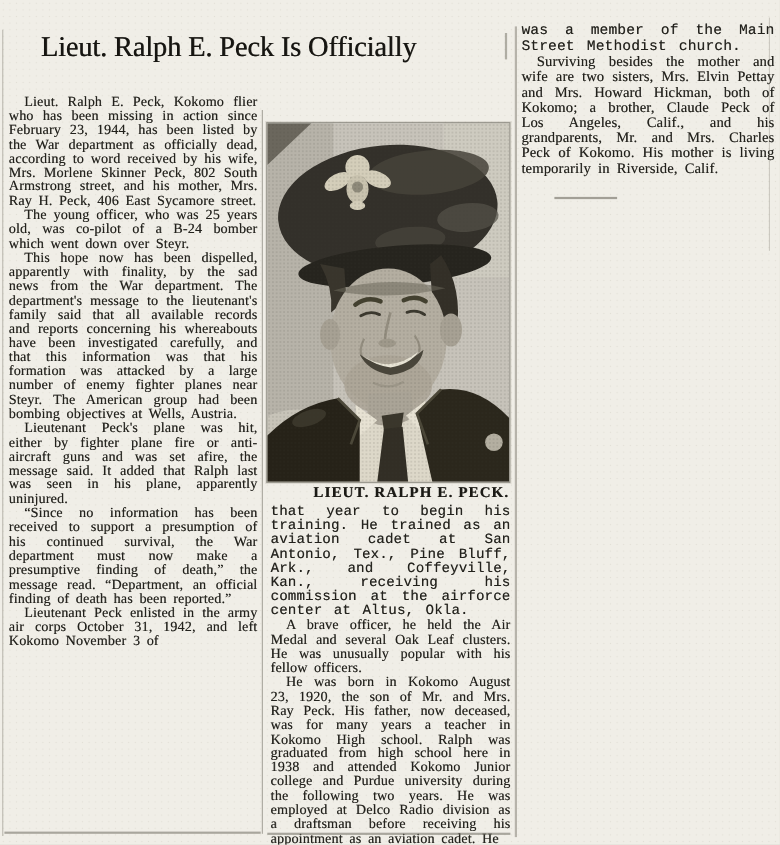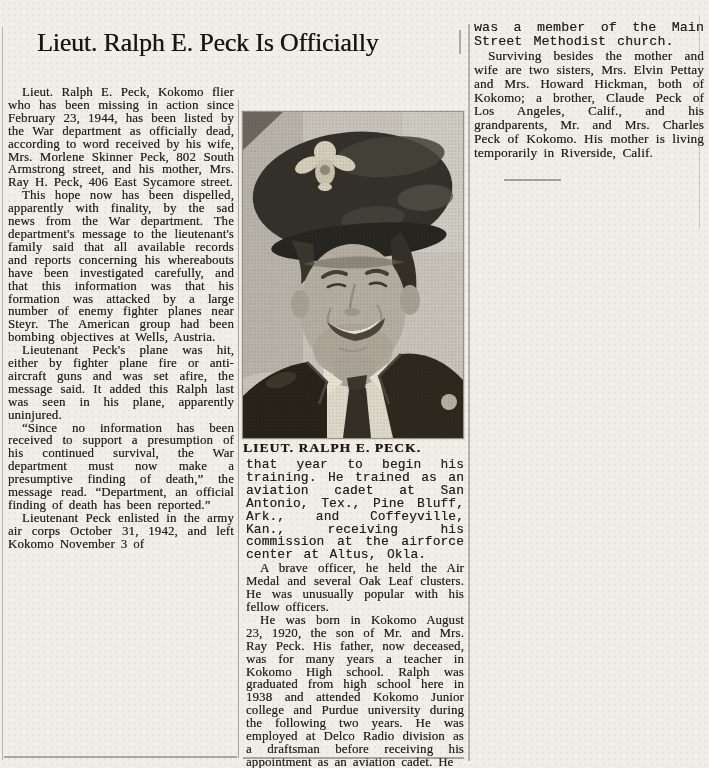--- a/index.html
+++ b/index.html
@@ -25,21 +25,21 @@
   .col-middle { left:246px; top:459px; width:218px; }
   .col-right  { left:474px; top:21px;  width:230px; }
   .col-right p { font-size:13.2px; line-height:13.9px; word-spacing:3px; }
   .photo {
     position:absolute; left:243px; top:112px; width:220px; height:326px;
     outline:1px solid rgba(90,87,76,.55);
     box-shadow:0 0 0 2px rgba(120,116,104,.15);
   }
   .caption {
     position:absolute; left:243px; top:440px; width:220px;
-    text-align:left; font-weight:bold; font-size:13.5px;
+    text-align:right; font-weight:bold; font-size:13.5px;
     letter-spacing:1.1px; color:#1b1a15;
     text-shadow:0.4px 0 0 rgba(20,19,15,.7);
   }
   .vrule, .hrule { position:absolute; background:#6e6b60; }
   .rule-col-divider-1 { left:238px; top:100px; width:1px; height:658px; opacity:.55; }
   .rule-col-divider-2 { left:468px; top:24px;  width:2px; height:737px; opacity:.45; }
   .rule-left-edge     { left:2px;   top:27px;  width:1px; height:733px; opacity:.4; }
   .rule-right-edge    { left:699px; top:16px;  width:1px; height:212px; opacity:.28; }
   .rule-headline-mark { left:459px; top:30px;  width:2px; height:24px;  opacity:.5; }
   .rule-left-bottom   { left:4px;   top:756px; width:233px; height:2px; opacity:.55; }
@@ -51,22 +51,23 @@
 
 <div class="page">
 
   <div class="headline">
     <div>Lieut. Ralph E. Peck Is Officially</div>
   </div>
 
   <div class="bodycol col-left">
 
   <p>Lieut. Ralph E. Peck, Kokomo flier who has been missing in action since February 23, 1944, has been listed by the War department as officially dead, according to word received by his wife, Mrs. Morlene Skinner Peck, 802 South Armstrong street, and his mother, Mrs. Ray H. Peck, 406 East Sycamore street.</p>
+      <p>The young officer, who was 25 years old, was co-pilot of a B-24 bomber which went down over Steyr.</p>
       <p>This hope now has been dispelled, apparently with finality, by the sad news from the War department. The department's message to the lieutenant's family said that all available records and reports concerning his whereabouts have been investigated carefully, and that this information was that his formation was attacked by a large number of enemy fighter planes near Steyr. The American group had been bombing objectives at Wells, Austria.</p>
-      <p>Lieutenant Peck's plane was hit, either by fighter plane fire or anti-aircraft guns and was set afire, the message said. It added this Ralph last was seen in his plane, apparently uninjured.</p>
+      <p>Lieutenant Peck's plane was hit, either by fighter plane fire or anti-aircraft guns and was set afire, the message said. It added that Ralph last was seen in his plane, apparently uninjured.</p>
       <p>“Since no information has been received to support a presumption of his continued survival, the War department must now make a presumptive finding of death,” the message read. “Department, an official finding of death has been reported.”</p>
       <p>Lieutenant Peck enlisted in the army air corps October 31, 1942, and left Kokomo November 3 of</p>
     </div>
 
   <div class="photo">
     <svg width="220" height="326" viewBox="0 0 220 326" xmlns="http://www.w3.org/2000/svg" role="img" aria-label="Halftone newspaper portrait of a smiling young officer wearing a U.S. Army Air Forces peaked cap with eagle insignia, dark uniform jacket, shirt and tie">
       <defs>
         <pattern id="halftone" width="3.4" height="3.4" patternUnits="userSpaceOnUse">
           <circle cx="1.7" cy="1.7" r="0.8" fill="#3c3a30" opacity="0.16"></circle>
         </pattern>

